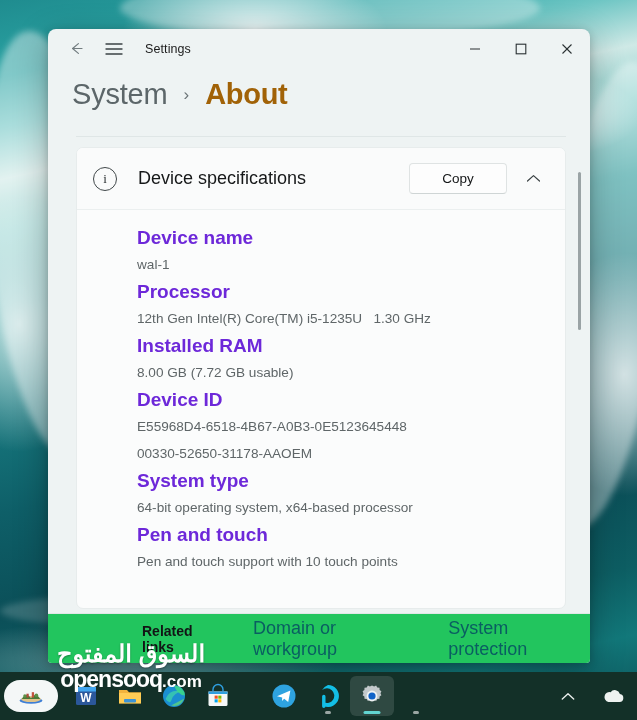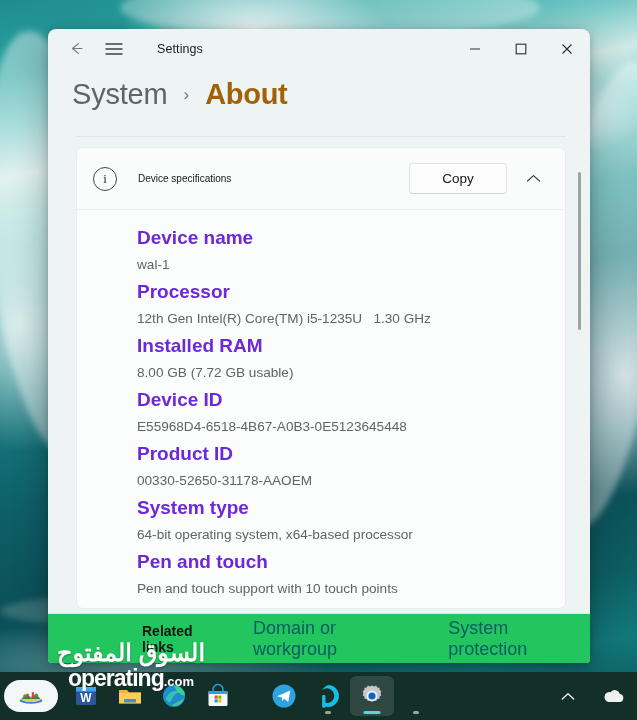--- a/index.html
+++ b/index.html
@@ -76,21 +76,21 @@
   .tb-btn {
     width: 34px; height: 30px;
     display: flex; align-items: center; justify-content: center;
     border-radius: 4px;
     color: #4a5355;
     cursor: default;
   }
   #app-title {
     font-size: 12.5px;
     color: #1b1b1b;
-    margin-left: 26px;
+    margin-left: 14px;
     letter-spacing: .1px;
   }
   #win-controls {
     position: absolute;
     right: 0; top: 0;
     height: 39px;
     display: flex;
   }
   .wc {
     width: 46px; height: 39px;
@@ -153,21 +153,21 @@
     width: 24px; height: 24px;
     border: 1.4px solid #41484a;
     border-radius: 50%;
     display: flex; align-items: center; justify-content: center;
     font-size: 13px; color: #2b3133;
     font-family: "Liberation Serif", serif;
     flex: 0 0 24px;
   }
   #card-title {
     margin-left: 21px;
-    font-size: 10px;
+    font-size: 18px;
     color: #161819;
     flex: 1 1 auto;
   }
   #copy-button {
     width: 98px; height: 31px;
     background: #fdfdfd;
     border: 1px solid #dfe3e3;
     border-bottom-color: #cfd5d5;
     border-radius: 4px;
     font-size: 13.5px;
@@ -257,21 +257,21 @@
     direction: rtl;
     text-shadow: 0 1px 2px rgba(0,0,0,.35);
   }
   #wm-latin {
     font-size: 23px;
     font-weight: 700;
     color: #ffffff;
     line-height: 24px;
     letter-spacing: -1px;
   }
-  #wm-latin .dotcom { font-size: 13px; font-weight: 700; letter-spacing: 0; }
+  #wm-latin .dotcom { font-size: 17px; font-weight: 700; letter-spacing: 0; }
 
   
   #taskbar {
     position: absolute;
     left: 0; bottom: 0;
     width: 637px; height: 48px;
     background: #133028;
     display: flex;
     align-items: center;
     z-index: 30;
@@ -399,21 +399,20 @@
         </div>
         <div class="spec-item">
           <div class="spec-label">Installed RAM</div>
           <div class="spec-value">8.00 GB (7.72 GB usable)</div>
         </div>
         <div class="spec-item">
           <div class="spec-label">Device ID</div>
           <div class="spec-value">E55968D4-6518-4B67-A0B3-0E5123645448</div>
         </div>
         <div class="spec-item">
-          <div class="spec-label">Product ID</div>
           <div class="spec-value">00330-52650-31178-AAOEM</div>
         </div>
         <div class="spec-item">
           <div class="spec-label">System type</div>
           <div class="spec-value">64-bit operating system, x64-based processor</div>
         </div>
         <div class="spec-item">
           <div class="spec-label">Pen and touch</div>
           <div class="spec-value">Pen and touch support with 10 touch points</div>
         </div>
@@ -430,21 +429,21 @@
     <span id="related-title">Related links</span>
     <span class="related-link">Domain or workgroup</span>
     <span class="related-link">System protection</span>
   </div>
 
 </div>
 
 <div id="watermark">
   <div id="wm-arabic">السوق المفتوح</div>
   <div id="wm-latin">
-    <span>operating</span><span class="dotcom">.com</span>
+    <span>opensooq</span><span class="dotcom">.com</span>
   </div>
 </div>
 
 <div id="taskbar">
   <div id="taskbar-left">
 
     <div id="pill-item">
       <svg class="ic" width="34" height="22" viewBox="0 0 34 22" aria-hidden="true">
         <ellipse cx="17" cy="17" rx="15" ry="4" fill="#3e7fd6"></ellipse>
         <ellipse cx="17" cy="15" rx="13" ry="4" fill="#e0c48a"></ellipse>

